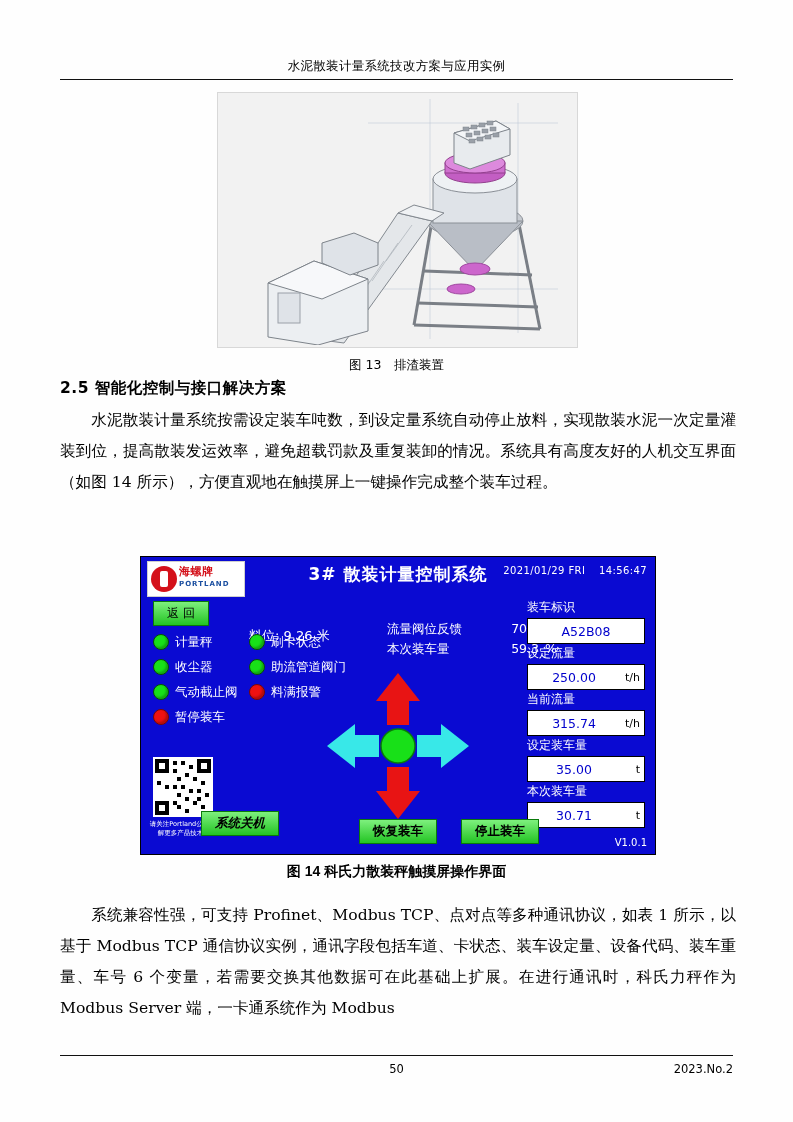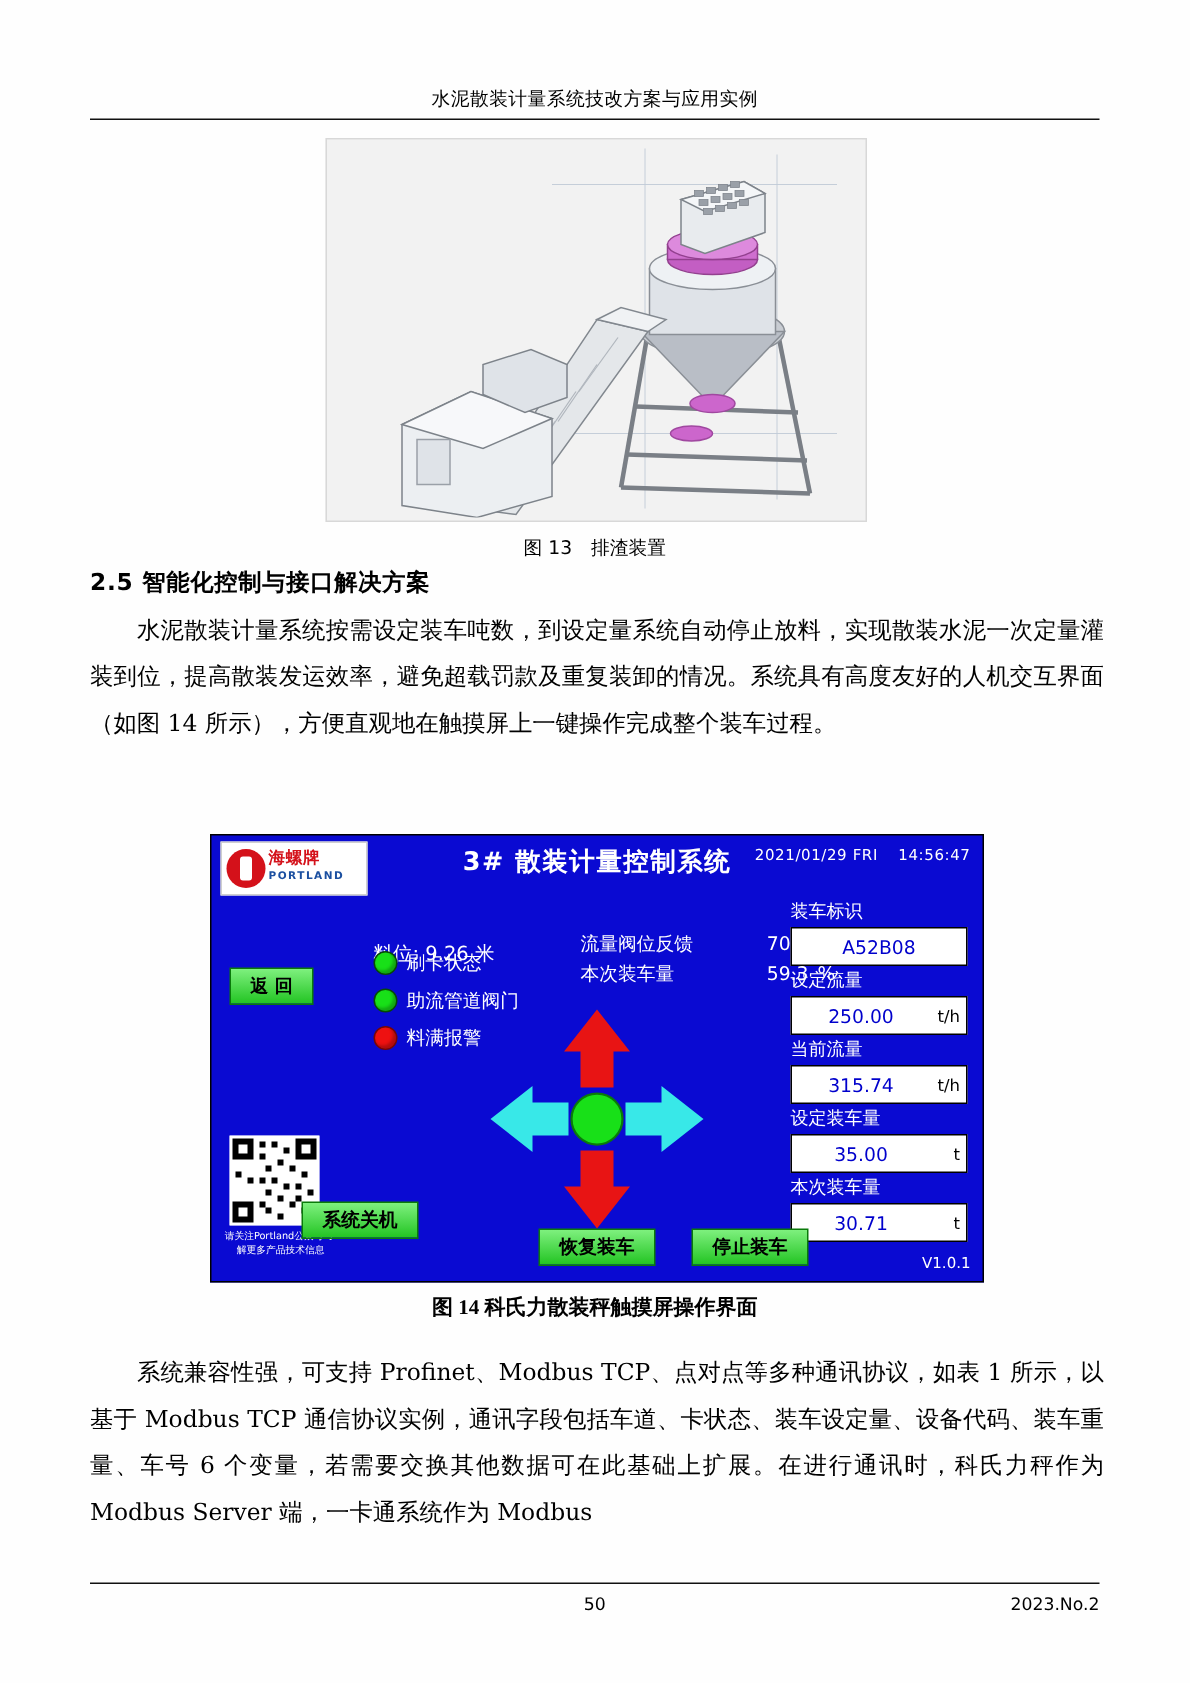--- a/index.html
+++ b/index.html
@@ -116,22 +116,21 @@
   .hmi-clock .time { margin-left:10px; }
   
   .back-btn {
     position:absolute; top:44px; left:12px;
     width:54px; height:23px;
     background:linear-gradient(#7ef07e,#23c423);
     border:1px solid #0a7a0a;
     color:#000;
     font-size:12px;
     display:flex; align-items:center; justify-content:center;
-    font-weight:bold;
-    margin-top:44px;
+    font-weight:normal;
   }
   
   .lamp-col { position:absolute; }
   .lamp-row {
     display:flex; align-items:center;
     height:22px;
     margin-bottom:3px;
   }
   .lamp {
     width:14px; height:14px; border-radius:50%;
@@ -206,21 +205,21 @@
     color:#ffffff; font-size:6.5px; line-height:9px; text-align:center;
   }
   .hmi-ver {
     position:absolute; right:8px; bottom:6px;
     color:#ffffff; font-size:10px;
   }
   .fig14-cap {
     position:absolute; top:863px; left:60px; width:673px;
     text-align:center;
     font-size:14px; font-weight:bold;
-    font-family:Liberation Serif, serif;
+    font-family:Liberation Sans, sans-serif;
   }
   
   .foot-rule {
     position:absolute; top:1055px; left:60px; width:673px;
     border-top:1px solid #111;
   }
   .foot-page {
     position:absolute; top:1062px; left:60px; width:673px;
     text-align:center; font-size:11.5px;
     font-family:"DejaVu Sans", sans-serif;
@@ -341,20 +340,38 @@
     </div>
 
     <div class="back-btn">返 回</div>
 
     <div class="silo">
       <span>料位:</span>
       <span>9.26</span>
       <span>米</span>
     </div>
 
+    <div class="lamp-col col1">
+      <div class="lamp-row">
+        <span class="lamp green"></span>
+        <span class="lamp-txt">计量秤</span>
+      </div>
+      <div class="lamp-row">
+        <span class="lamp green"></span>
+        <span class="lamp-txt">收尘器</span>
+      </div>
+      <div class="lamp-row">
+        <span class="lamp green"></span>
+        <span class="lamp-txt">气动截止阀</span>
+      </div>
+      <div class="lamp-row">
+        <span class="lamp red"></span>
+        <span class="lamp-txt">暂停装车</span>
+      </div>
+    </div>
 
     <div class="lamp-col col2">
       <div class="lamp-row">
         <span class="lamp green"></span>
         <span class="lamp-txt">刷卡状态</span>
       </div>
       <div class="lamp-row">
         <span class="lamp green"></span>
         <span class="lamp-txt">助流管道阀门</span>
       </div>
@@ -456,21 +473,21 @@
             <rect x="12" y="24" width="2" height="2"></rect>
             <rect x="16" y="26" width="2" height="2"></rect>
           <rect x="10" y="22" width="2" height="2"></rect>
             <rect x="22" y="20" width="2" height="2"></rect>
         </g>
       </svg>
     </div>
     <div class="qr-note">请关注Portland公众号
 了解更多产品技术信息</div>
 
-    <div class="hmi-btn" style="left:60px; top:244px; width:76px;">系统关机</div>
+    <div class="hmi-btn" style="left:60px; top:254px; width:76px;font-style:italic;">系统关机</div>
     <div class="hmi-btn" style="left:218px; top:262px; width:76px;">恢复装车</div>
     <div class="hmi-btn" style="left:320px; top:262px; width:76px;">停止装车</div>
 
     <div class="hmi-ver">V1.0.1</div>
   </div>
 
   <div class="fig14-cap">图 14 科氏力散装秤触摸屏操作界面</div>
 
   <div class="para p3"><span class="ind"></span><span>系统兼容性强，可支持 Profinet、Modbus TCP、点对点等多种通讯协议，如表 1 所示，以基于 Modbus TCP 通信协议实例，通讯字段包括车道、卡状态、装车设定量、设备代码、装车重量、车号 6 个变量，若需要交换其他数据可在此基础上扩展。在进行通讯时，科氏力秤作为 Modbus Server 端，一卡通系统作为 Modbus</span></div>
 

